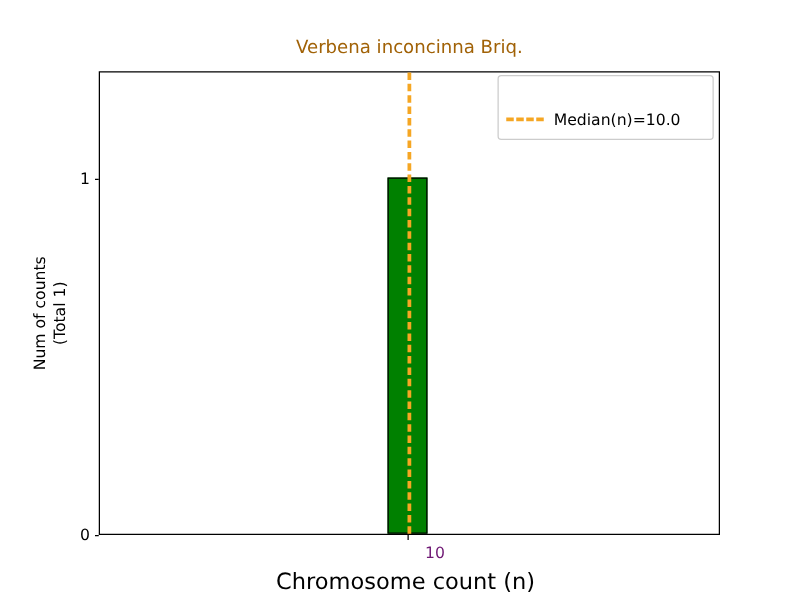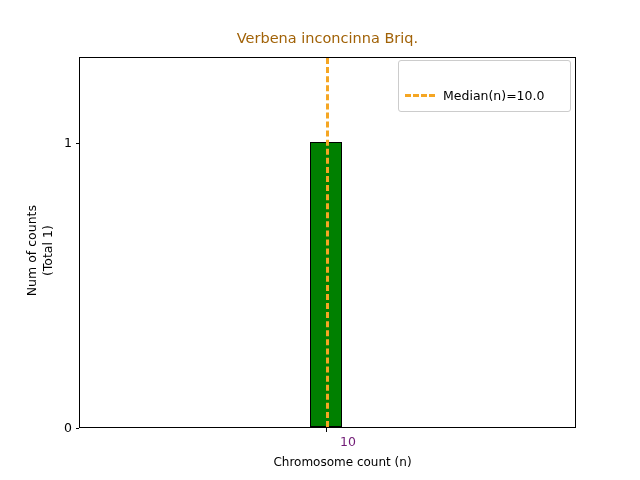--- a/index.html
+++ b/index.html
@@ -103,25 +103,25 @@
     width: 60px;
     text-align: right;
     font-size: 12.5px;
     color: #701a75;
     white-space: nowrap;
   }
 
   
   #xlabel {
     position: absolute;
-    left: 94px;
+    left: 76px;
     top: 455px;
     width: 497px;
     text-align: center;
-    font-size: 12px;
+    font-size: 18px;
     color: #000000;
     white-space: nowrap;
   }
   #ylabel {
     position: absolute;
     left: -146px;
     top: 235px;
     width: 371px;
     text-align: center;
     font-size: 12.5px;

